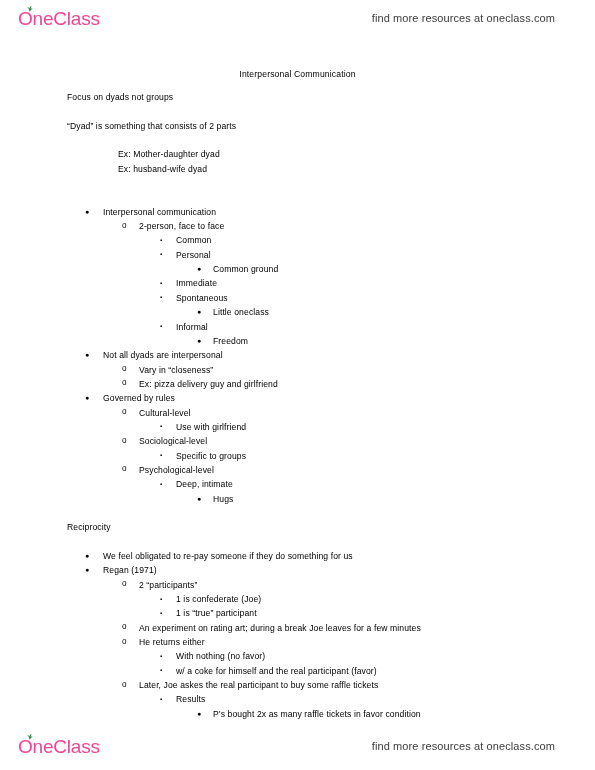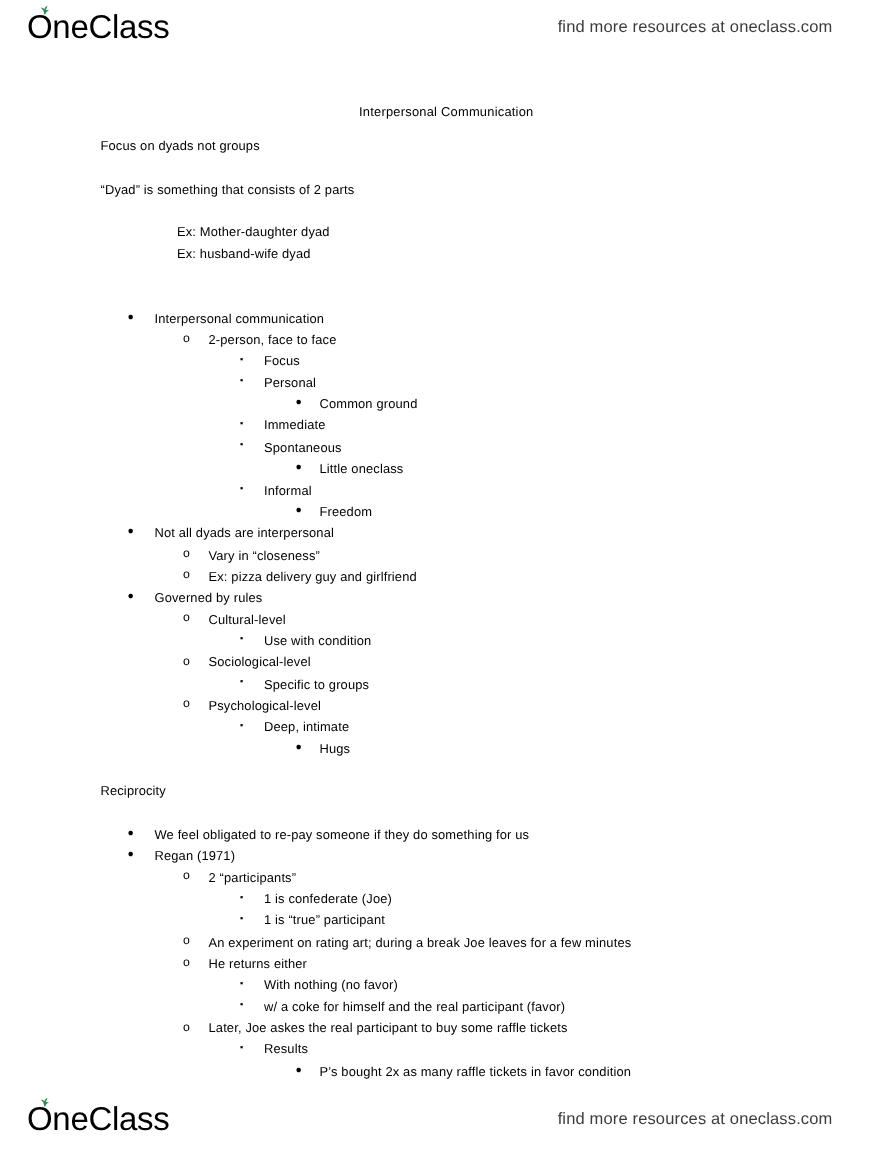--- a/index.html
+++ b/index.html
@@ -36,23 +36,23 @@
     align-items: flex-end;
     line-height: 1;
     white-space: nowrap;
   }
   .logo-o-wrap {
     position: relative;
     display: inline-block;
   }
   .logo-text {
     font-family: "Liberation Sans", sans-serif;
-    font-size: 22px;
+    font-size: 19px;
     font-weight: 400;
-    color: #000000;
+    color: #ec4899;
     letter-spacing: -0.2px;
   }
   .logo-leaf {
     position: absolute;
     top: -4px;
     left: 7px;
     width: 9px;
     height: 7px;
   }
 
@@ -166,21 +166,21 @@
       <div class="line lv1">
         <span class="bul">●</span>
         <span class="txt">Interpersonal communication</span>
       </div>
       <div class="line lv2">
         <span class="bul">o</span>
         <span class="txt">2-person, face to face</span>
       </div>
       <div class="line lv3">
         <span class="bul">▪</span>
-        <span class="txt">Focus</span>
+        <span class="txt">Common</span>
       </div>
       <div class="line lv3">
         <span class="bul">▪</span>
         <span class="txt">Personal</span>
       </div>
       <div class="line lv4">
         <span class="bul">●</span>
         <span class="txt">Common ground</span>
       </div>
       <div class="line lv3">
@@ -218,21 +218,21 @@
       <div class="line lv1">
         <span class="bul">●</span>
         <span class="txt">Governed by rules</span>
       </div>
       <div class="line lv2">
         <span class="bul">o</span>
         <span class="txt">Cultural-level</span>
       </div>
       <div class="line lv3">
         <span class="bul">▪</span>
-        <span class="txt">Use with condition</span>
+        <span class="txt">Use with girlfriend</span>
       </div>
       <div class="line lv2">
         <span class="bul">o</span>
         <span class="txt">Sociological-level</span>
       </div>
       <div class="line lv3">
         <span class="bul">▪</span>
         <span class="txt">Specific to groups</span>
       </div>
       <div class="line lv2">

